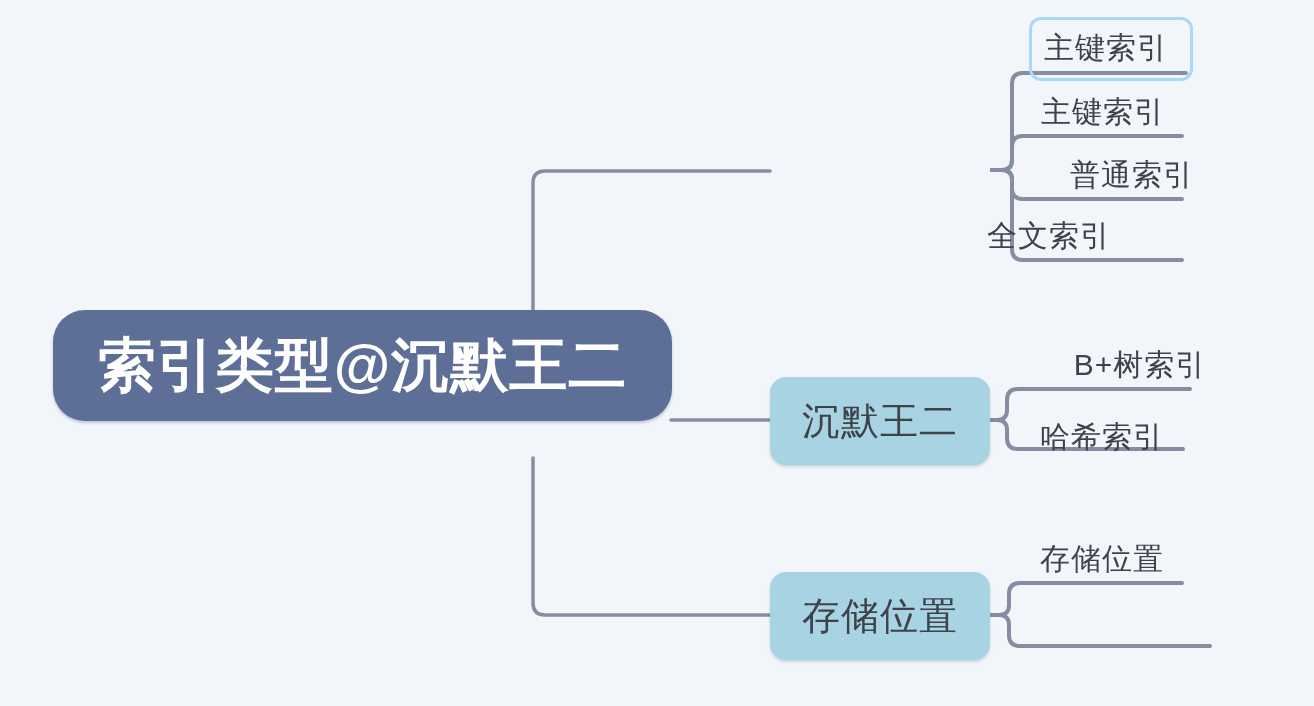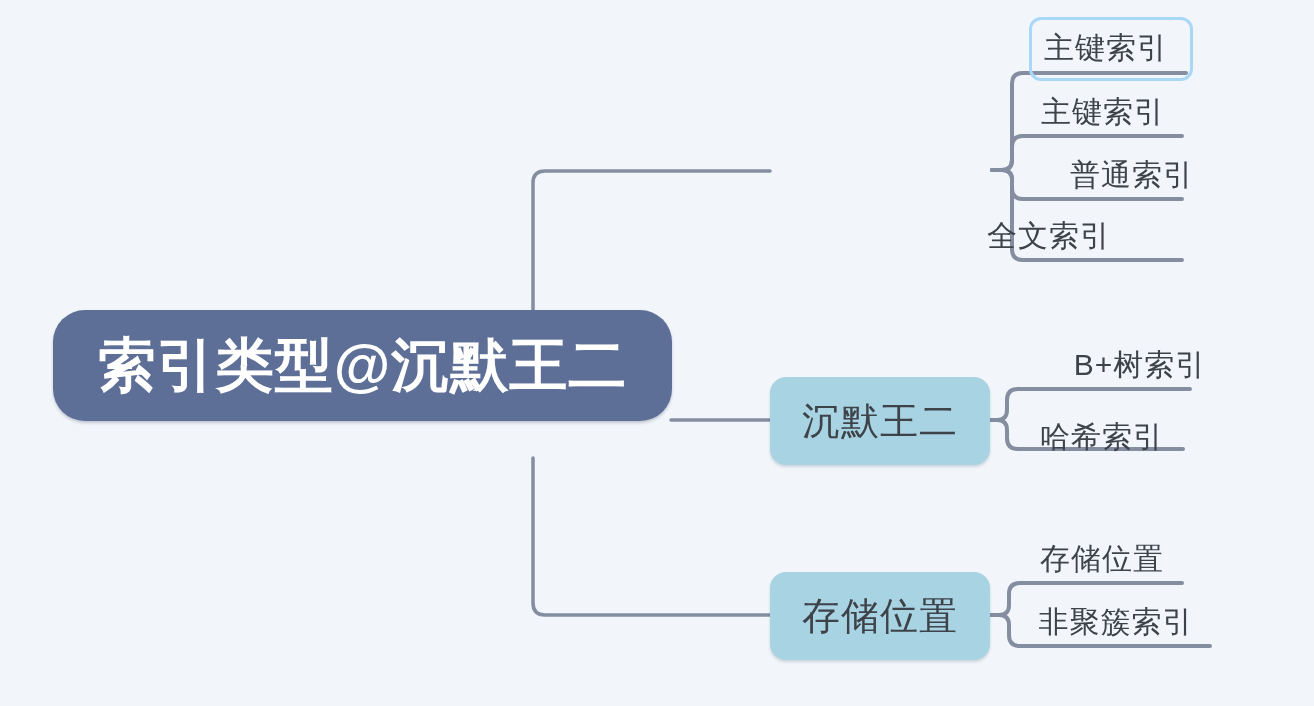--- a/index.html
+++ b/index.html
@@ -129,15 +129,14 @@
 
   <div class="leaf-label" style="left:1106px; top:31px;">主键索引</div>
   <div class="leaf-label" style="left:1103px; top:95px;">主键索引</div>
   <div class="leaf-label" style="left:1103px; top:158px;margin-left:29px;">普通索引</div>
   <div class="leaf-label" style="left:1049px; top:219px;">全文索引</div>
 
   <div class="leaf-label" style="left:1140px; top:348px;">B+树索引</div>
   <div class="leaf-label" style="left:1102px; top:420px;">哈希索引</div>
 
   <div class="leaf-label" style="left:1102px; top:542px;">存储位置</div>
-  <div class="leaf-label" style="left:1116px; top:605px;">非聚簇索引</div>
 
 </div>
 
 </body></html>

